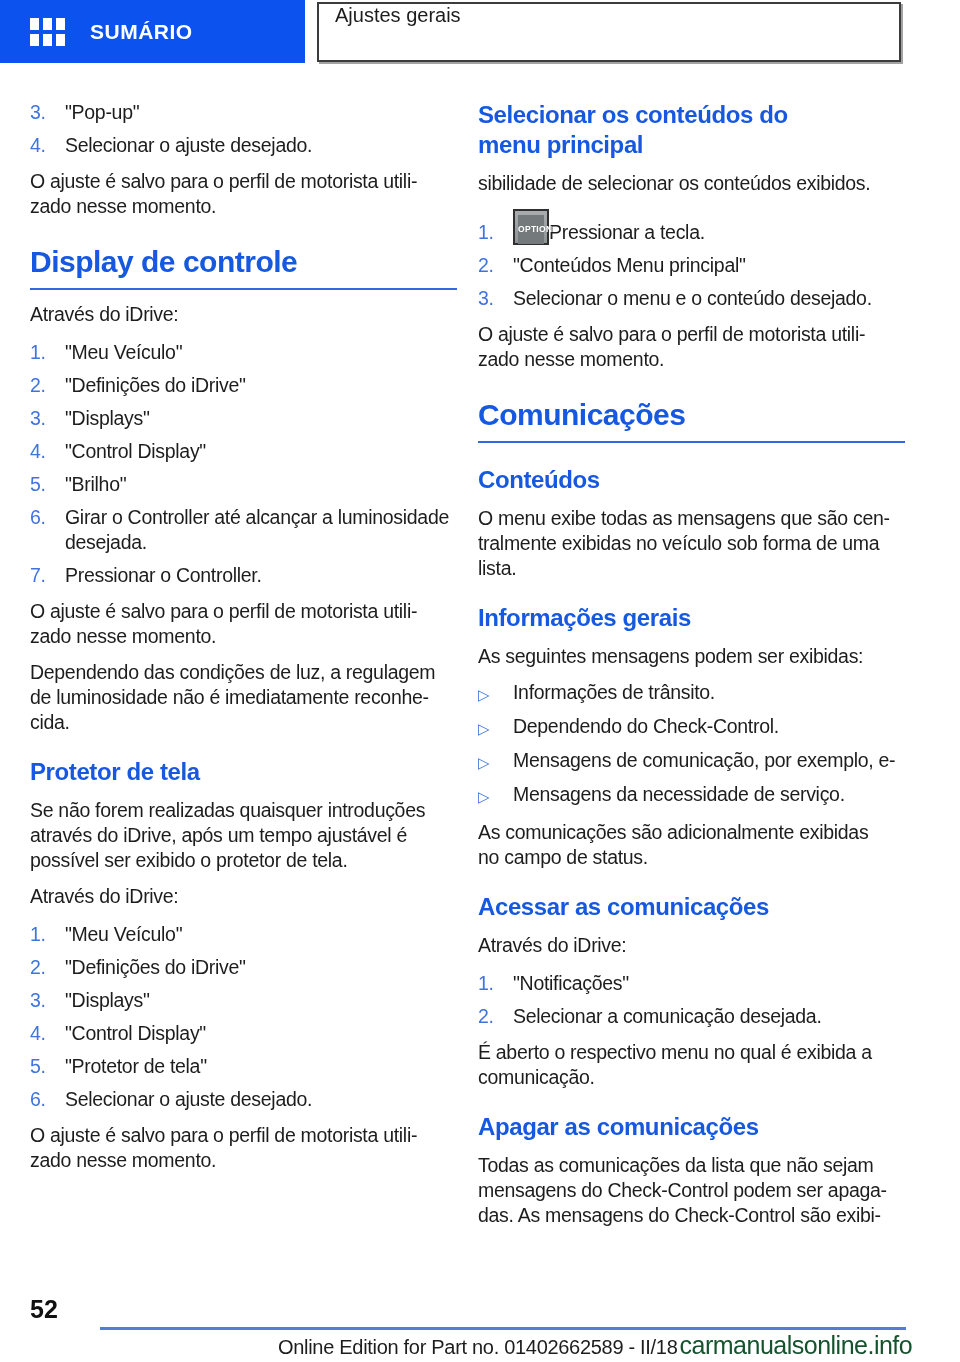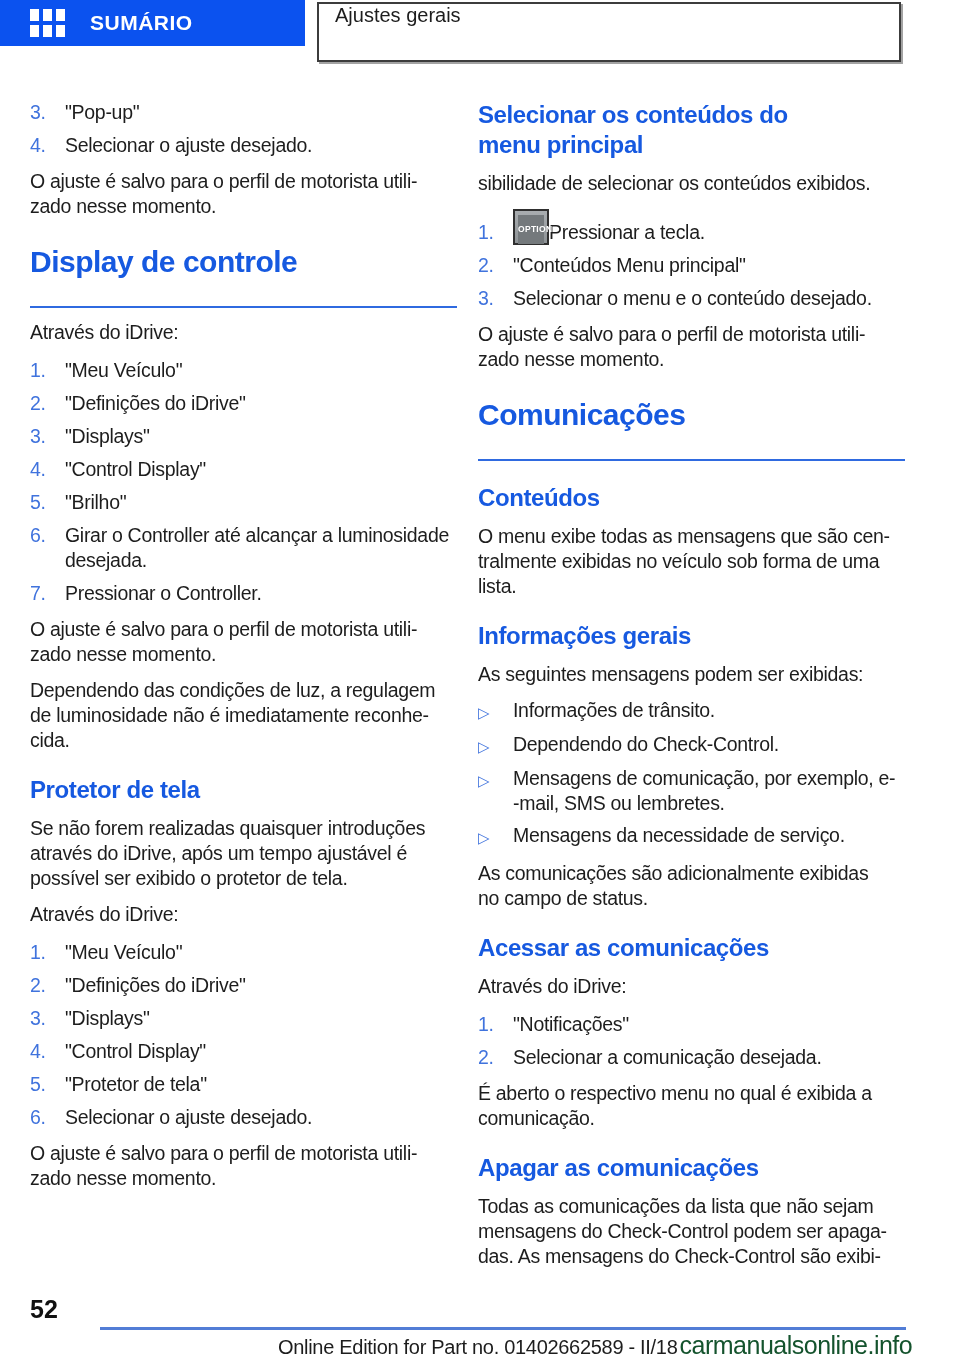--- a/index.html
+++ b/index.html
@@ -2,21 +2,21 @@
 <html><head>
 <meta charset="utf-8">
 <style>
   html,body { margin:0; padding:0; }
   body {
     width:960px; height:1362px; position:relative; background:#ffffff;
     font-family:"Liberation Sans", sans-serif; color:#1d1d1d; overflow:hidden;
   }
   
   .toc-tab {
-    position:absolute; left:0; top:0; width:305px; height:46px;
+    position:absolute; left:0; top:0; width:305px; height:63px;
     background:#0b52ef; display:flex; align-items:center; cursor:pointer;
   }
   .grid-icon {
     display:grid; grid-template-columns:repeat(3,9px); grid-template-rows:repeat(2,12px);
     gap:4px; margin-left:30px;
   }
   .grid-icon span { background:#ffffff; display:block; }
   .toc-label { color:#fff; font-size:21px; font-weight:bold; margin-left:25px; letter-spacing:.5px; }
   .chapter-box {
     position:absolute; left:317px; top:2px; width:580px; height:56px;
@@ -26,21 +26,21 @@
   .chapter-label { font-size:20px; margin:0 0 9px 16px; }
 
   
   .col { position:absolute; top:100px; width:427px; }
   .col-left  { left:30px; }
   .col-right { left:478px; }
   .col > :first-child { margin-top:0; }
 
   .h1 {
     color:#1659e0; font-size:30px; line-height:34px; font-weight:bold;
-    letter-spacing:-.5px; margin:26px 0 12px; padding-bottom:27px;
+    letter-spacing:-.5px; margin:26px 0 12px; padding-bottom:9px;
     border-bottom:2px solid #2f6ae0;
   }
   .h2 {
     color:#1659e0; font-size:24px; line-height:30px; font-weight:bold;
     letter-spacing:-.4px; margin:22px 0 10px;
   }
   .para { font-size:19.5px; line-height:25px; margin:11px 0; letter-spacing:-.3px; }
   .line { white-space:nowrap; }
 
   .steps { margin:13px 0 11px; }
@@ -253,21 +253,20 @@
     <div class="bullet">
       <span class="bullet-glyph">▷</span>
       <span>
           <div class="line">Dependendo do Check-Control.</div>
         </span>
     </div>
     <div class="bullet">
       <span class="bullet-glyph">▷</span>
       <span>
         <div class="line">Mensagens de comunicação, por exemplo, e-</div>
-        <div class="line">-mail, SMS ou lembretes.</div>
       </span>
     </div>
     <div class="bullet">
       <span class="bullet-glyph">▷</span>
       <span>
           <div class="line">Mensagens da necessidade de serviço.</div>
         </span>
     </div>
   </div>
 

